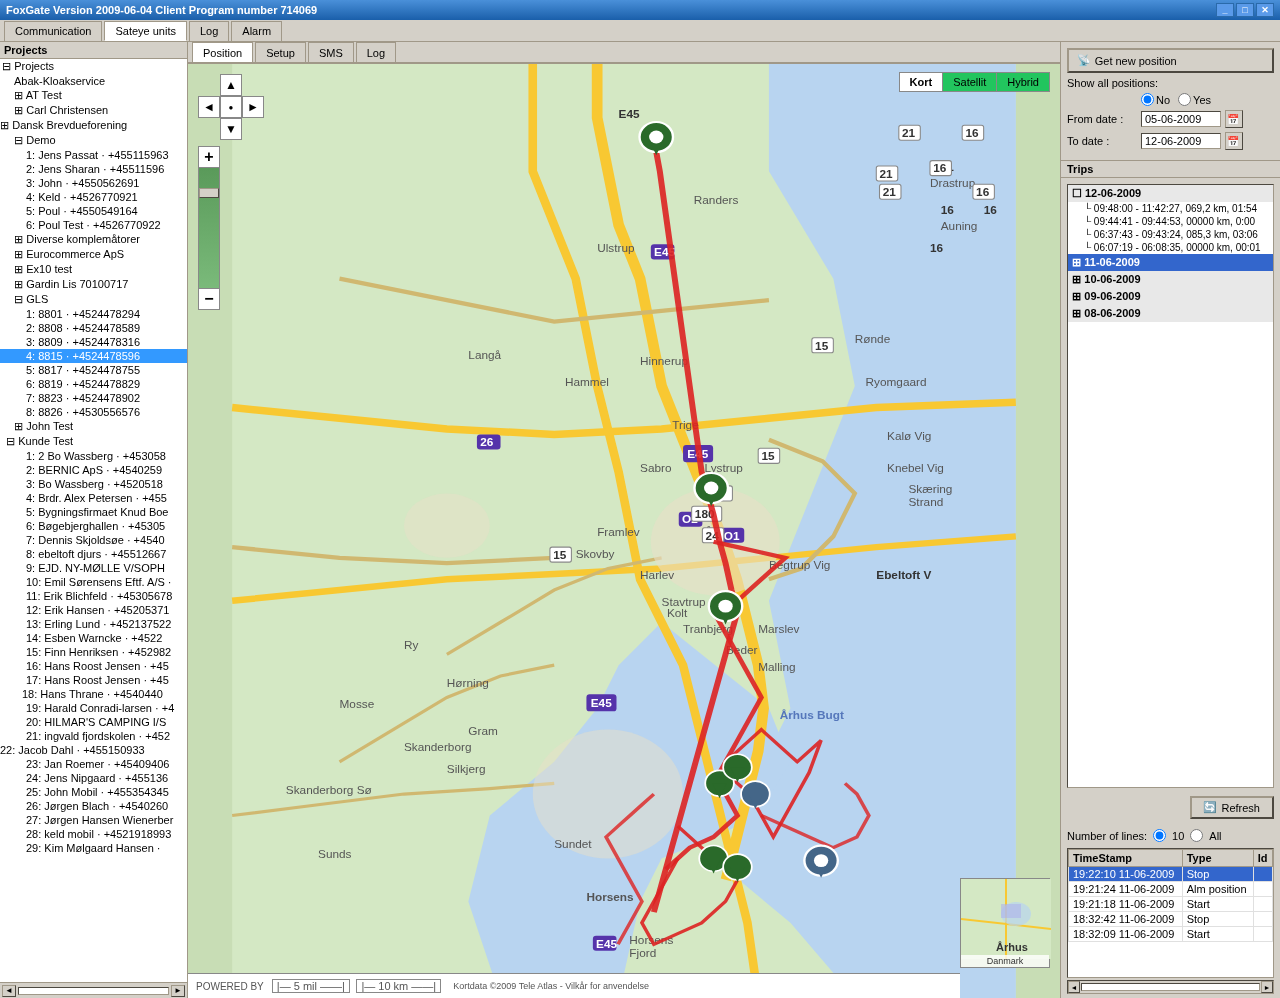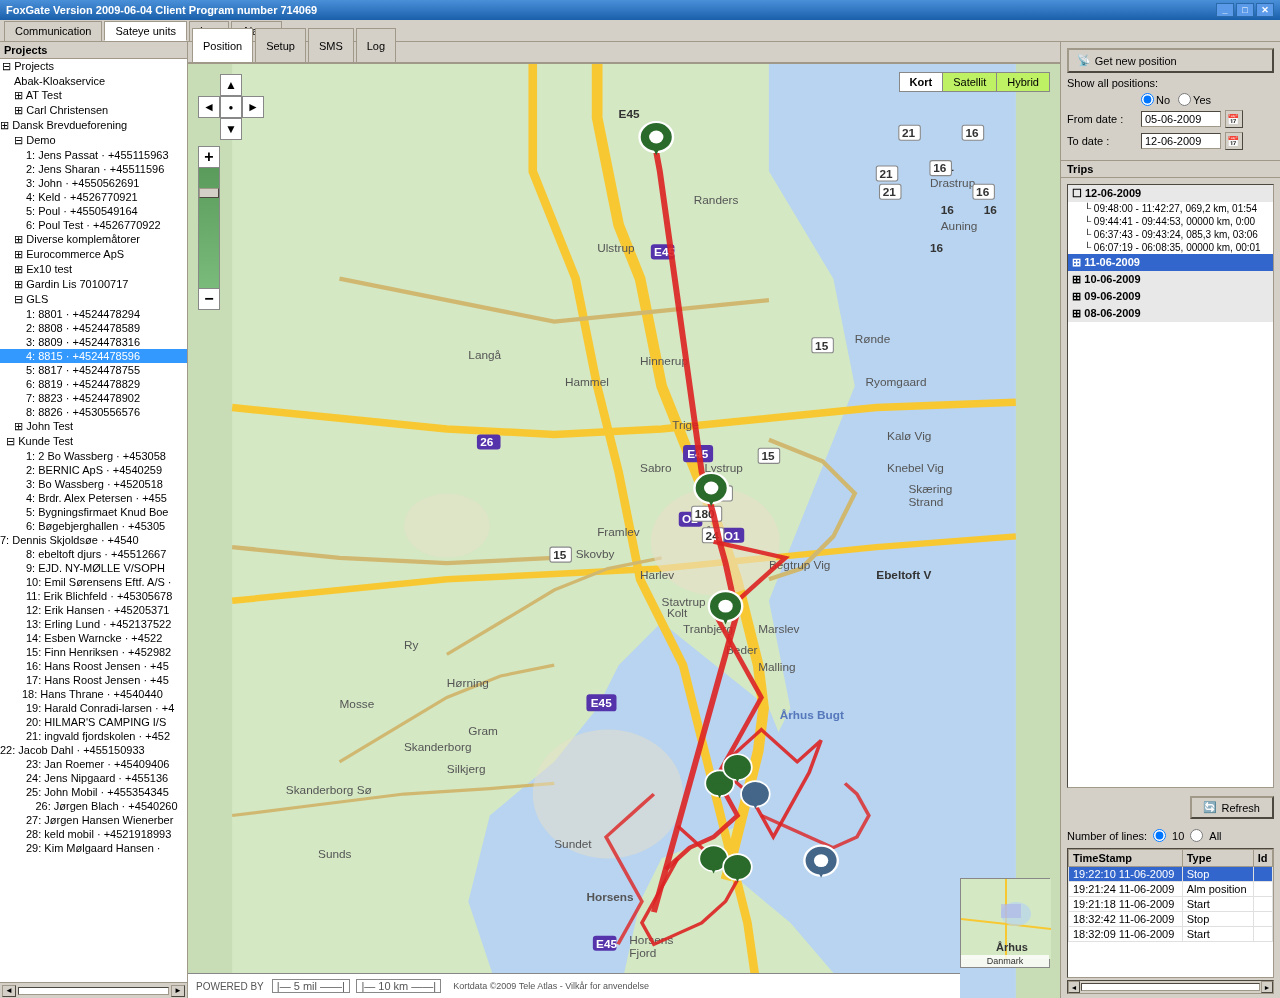--- a/index.html
+++ b/index.html
@@ -115,21 +115,21 @@
       padding: 0 4px;
       border-bottom: 2px solid #a09888;
       gap: 2px;
     }
     .content-tab {
       background: #d4d0c8;
       border: 1px solid #a09888;
       border-bottom: none;
       padding: 6px 10px;
       cursor: pointer;
-      height: 34px;
+      height: 20px;
       display: flex;
       align-items: center;
     }
     .content-tab.active {
       background: white;
     }
     #map-container {
       flex: 1;
       position: relative;
       background: #c8ddb5;
@@ -166,21 +166,21 @@
       right: 10px;
       display: flex;
       background: white;
       border: 1px solid #888;
       z-index: 10;
     }
     .map-type-btn {
       padding: 3px 10px;
       cursor: pointer;
       border-right: 1px solid #888;
-      background: #bef264;
+      background: #22c55e;
     }
     .map-type-btn:last-child { border-right: none; }
     .map-type-btn.active { background: white; font-weight: bold; }
 
     #minimap {
       position: absolute;
       bottom: 30px;
       right: 10px;
       width: 90px;
       height: 90px;
@@ -406,40 +406,40 @@
         <div class="tree-node" style="padding-left: 26px;">  7: 8823 · +4524478902</div>
         <div class="tree-node" style="padding-left: 26px;">  8: 8826 · +4530556576</div>
         <div class="tree-node" style="padding-left: 14px;">⊞ John Test</div>
         <div class="tree-node" style="padding-left: 6px;">⊟ Kunde Test</div>
         <div class="tree-node" style="padding-left: 26px;">  1: 2 Bo Wassberg · +453058</div>
         <div class="tree-node" style="padding-left: 26px;">  2: BERNIC ApS · +4540259</div>
         <div class="tree-node" style="padding-left: 26px;">  3: Bo Wassberg · +4520518</div>
         <div class="tree-node" style="padding-left: 26px;">  4: Brdr. Alex Petersen · +455</div>
         <div class="tree-node" style="padding-left: 26px;">  5: Bygningsfirmaet Knud Boe</div>
         <div class="tree-node" style="padding-left: 26px;">  6: Bøgebjerghallen · +45305</div>
-        <div class="tree-node" style="">  7: Dennis Skjoldsøe · +4540</div>
+        <div class="tree-node" style="padding-left: 26px;">  7: Dennis Skjoldsøe · +4540</div>
         <div class="tree-node" style="padding-left: 26px;">  8: ebeltoft djurs · +45512667</div>
         <div class="tree-node" style="padding-left: 26px;">  9: EJD. NY-MØLLE V/SOPH</div>
         <div class="tree-node" style="padding-left: 26px;">  10: Emil Sørensens Eftf. A/S ·</div>
         <div class="tree-node" style="padding-left: 26px;">  11: Erik Blichfeld · +45305678</div>
         <div class="tree-node" style="padding-left: 26px;">  12: Erik Hansen · +45205371</div>
         <div class="tree-node" style="padding-left: 26px;">  13: Erling Lund · +452137522</div>
         <div class="tree-node" style="padding-left: 26px;">  14: Esben Warncke · +4522</div>
         <div class="tree-node" style="padding-left: 26px;">  15: Finn Henriksen · +452982</div>
         <div class="tree-node" style="padding-left: 26px;">  16: Hans Roost Jensen · +45</div>
         <div class="tree-node" style="padding-left: 26px;">  17: Hans Roost Jensen · +45</div>
         <div class="tree-node" style="padding-left: 22px;">  18: Hans Thrane · +4540440</div>
         <div class="tree-node" style="padding-left: 26px;">  19: Harald Conradi-larsen · +4</div>
         <div class="tree-node" style="padding-left: 26px;">  20: HILMAR'S CAMPING I/S</div>
         <div class="tree-node" style="padding-left: 26px;">  21: ingvald fjordskolen · +452</div>
         <div class="tree-node" style="">  22: Jacob Dahl · +455150933</div>
         <div class="tree-node" style="padding-left: 26px;">  23: Jan Roemer · +45409406</div>
         <div class="tree-node" style="padding-left: 26px;">  24: Jens Nipgaard · +455136</div>
         <div class="tree-node" style="padding-left: 26px;">  25: John Mobil · +455354345</div>
-        <div class="tree-node" style="padding-left: 26px; text-align: center;">  26: Jørgen Blach · +4540260</div>
+        <div class="tree-node" style="padding-left: 26px;">  26: Jørgen Blach · +4540260</div>
         <div class="tree-node" style="padding-left: 26px;">  27: Jørgen Hansen Wienerber</div>
         <div class="tree-node" style="padding-left: 26px;">  28: keld mobil · +4521918993</div>
         <div class="tree-node" style="padding-left: 26px;">  29: Kim Mølgaard Hansen ·</div>
       </div>
     <div id="left-scrollbar">
       <div style="background:#d4d0c8;border:1px outset #a09888;width:14px;height:12px;display:flex;align-items:center;justify-content:center;cursor:pointer;font-size:8px;">◄</div>
       <div style="flex:1;height:8px;background:white;border:1px inset #a09888;margin:0 2px;"></div>
       <div style="background:#d4d0c8;border:1px outset #a09888;width:14px;height:12px;display:flex;align-items:center;justify-content:center;cursor:pointer;font-size:8px;">►</div>
     </div>
   </div>

